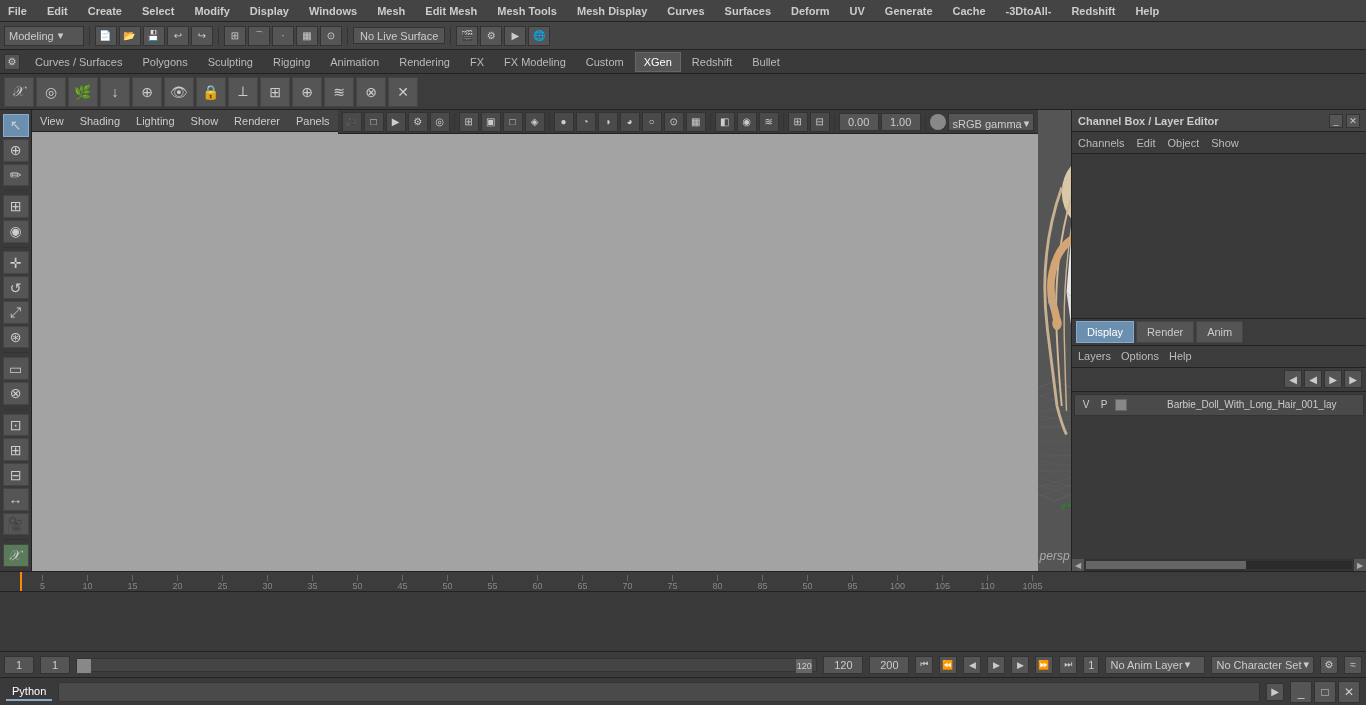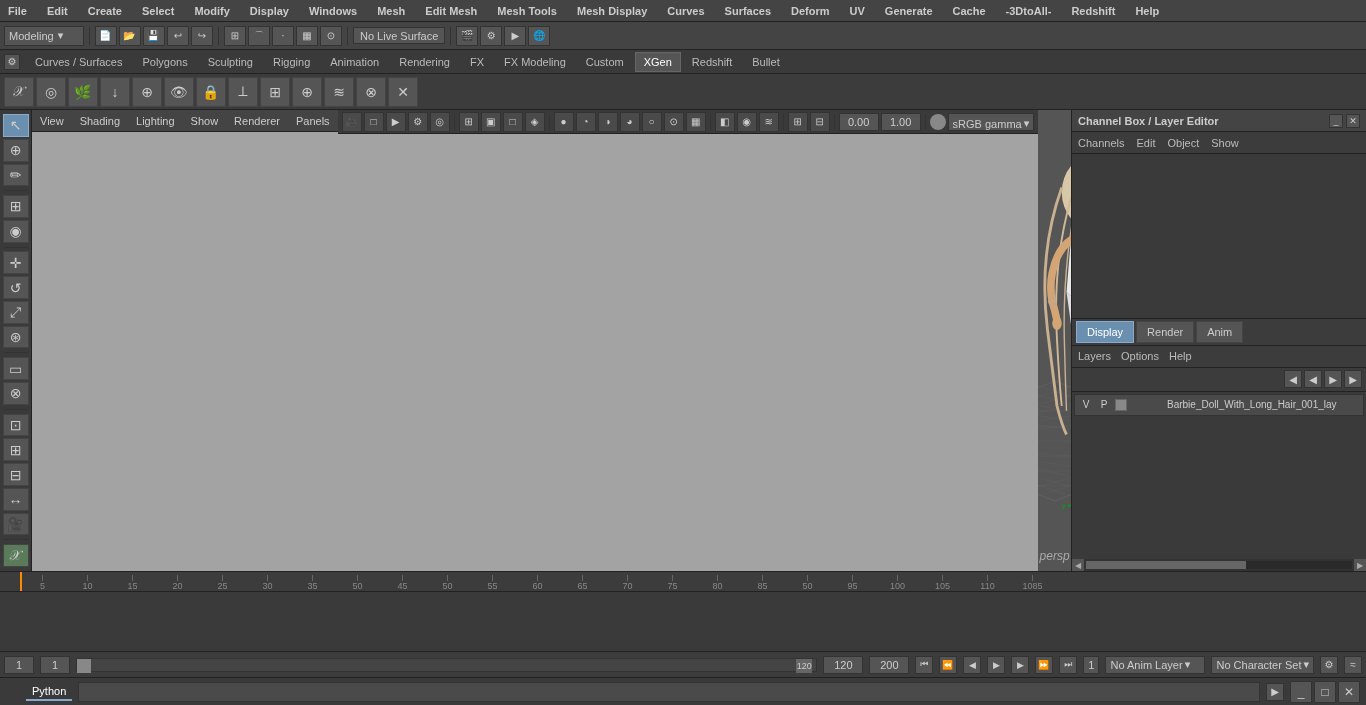--- a/index.html
+++ b/index.html
@@ -629,21 +629,20 @@
     .script-tab {
       color: #bbb;
       font-size: 11px;
       cursor: pointer;
       padding: 2px 6px;
       border-bottom: 2px solid transparent;
     }
     .script-tab.active {
       color: #fff;
       border-bottom-color: #89aacc;
-      margin-left: 20px;
     }
     .script-input {
       flex: 1;
       background: #4a4a4a;
       border: 1px solid #333;
       color: #ccc;
       height: 20px;
       padding: 0 4px;
       font-size: 11px;
     }

